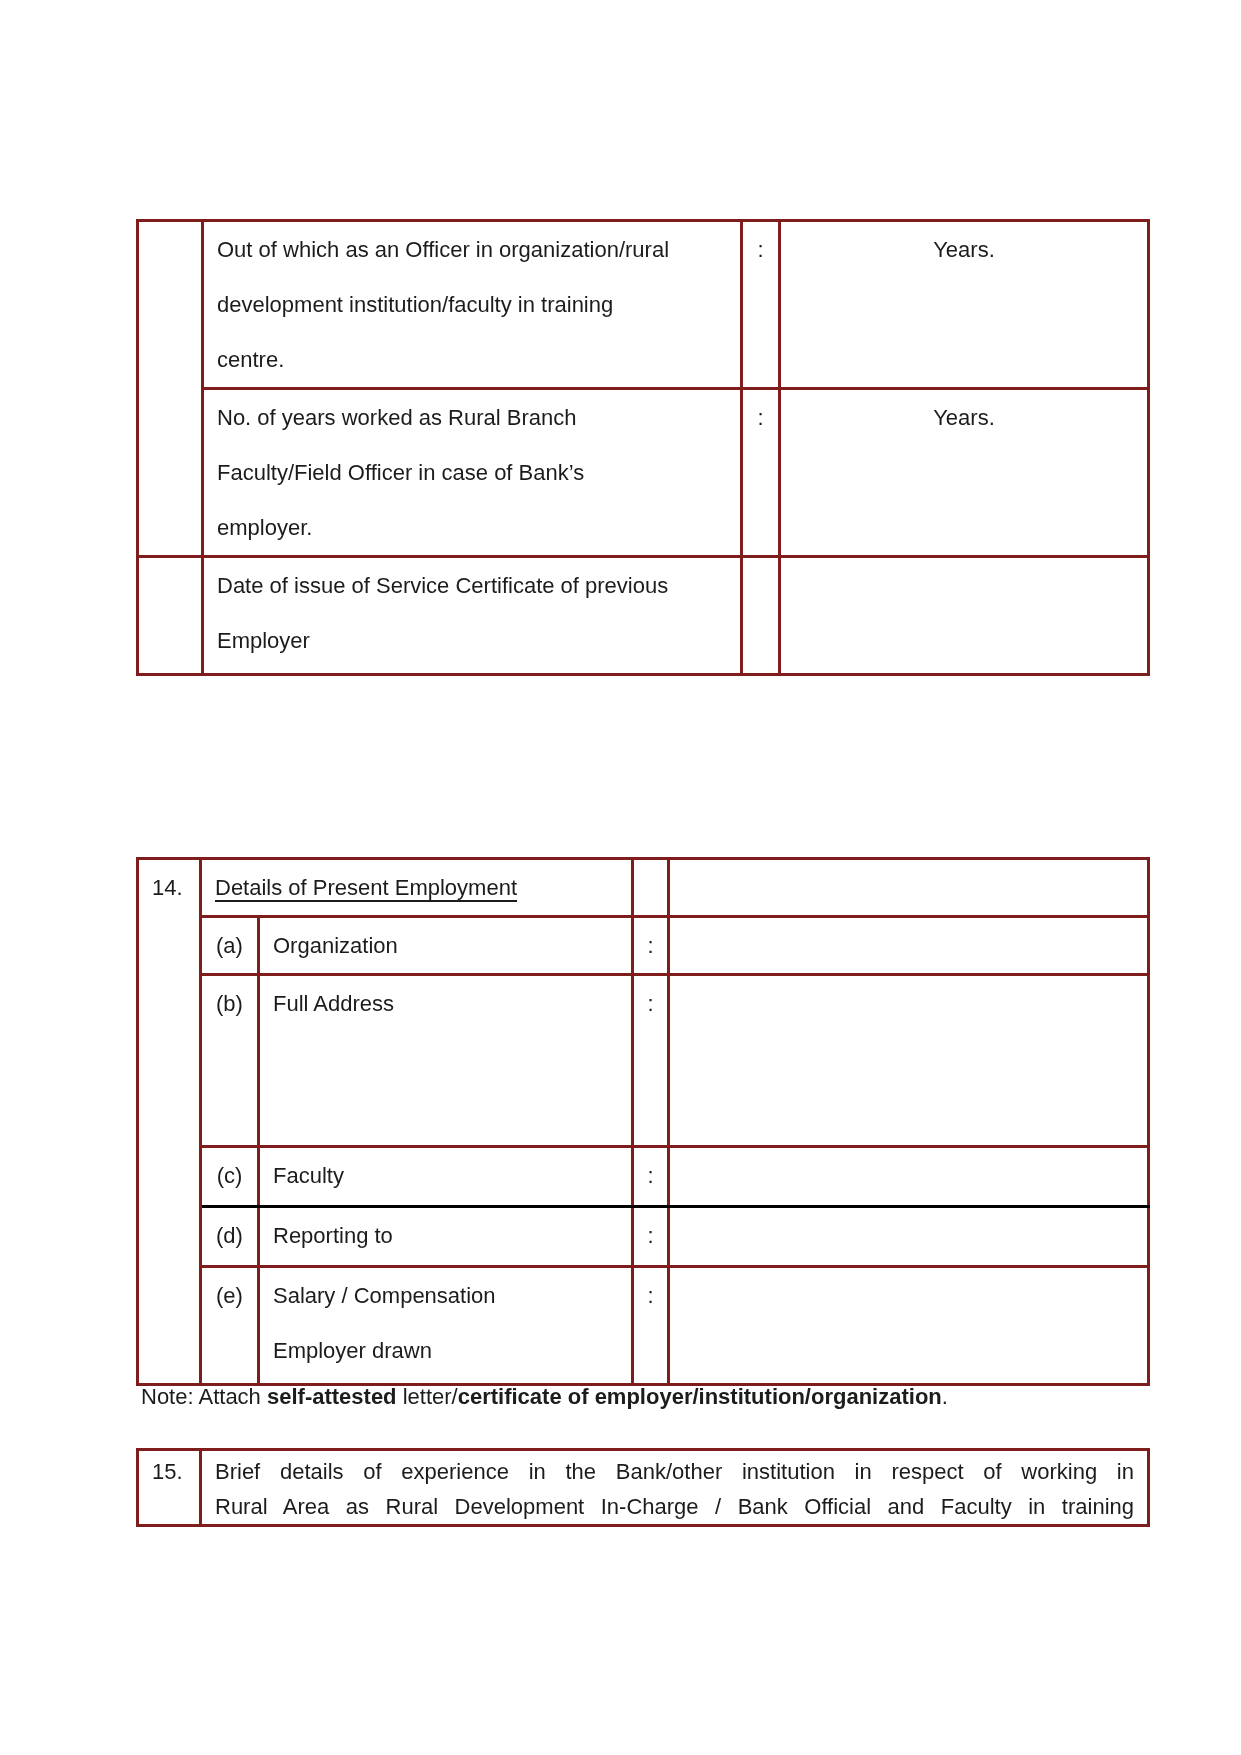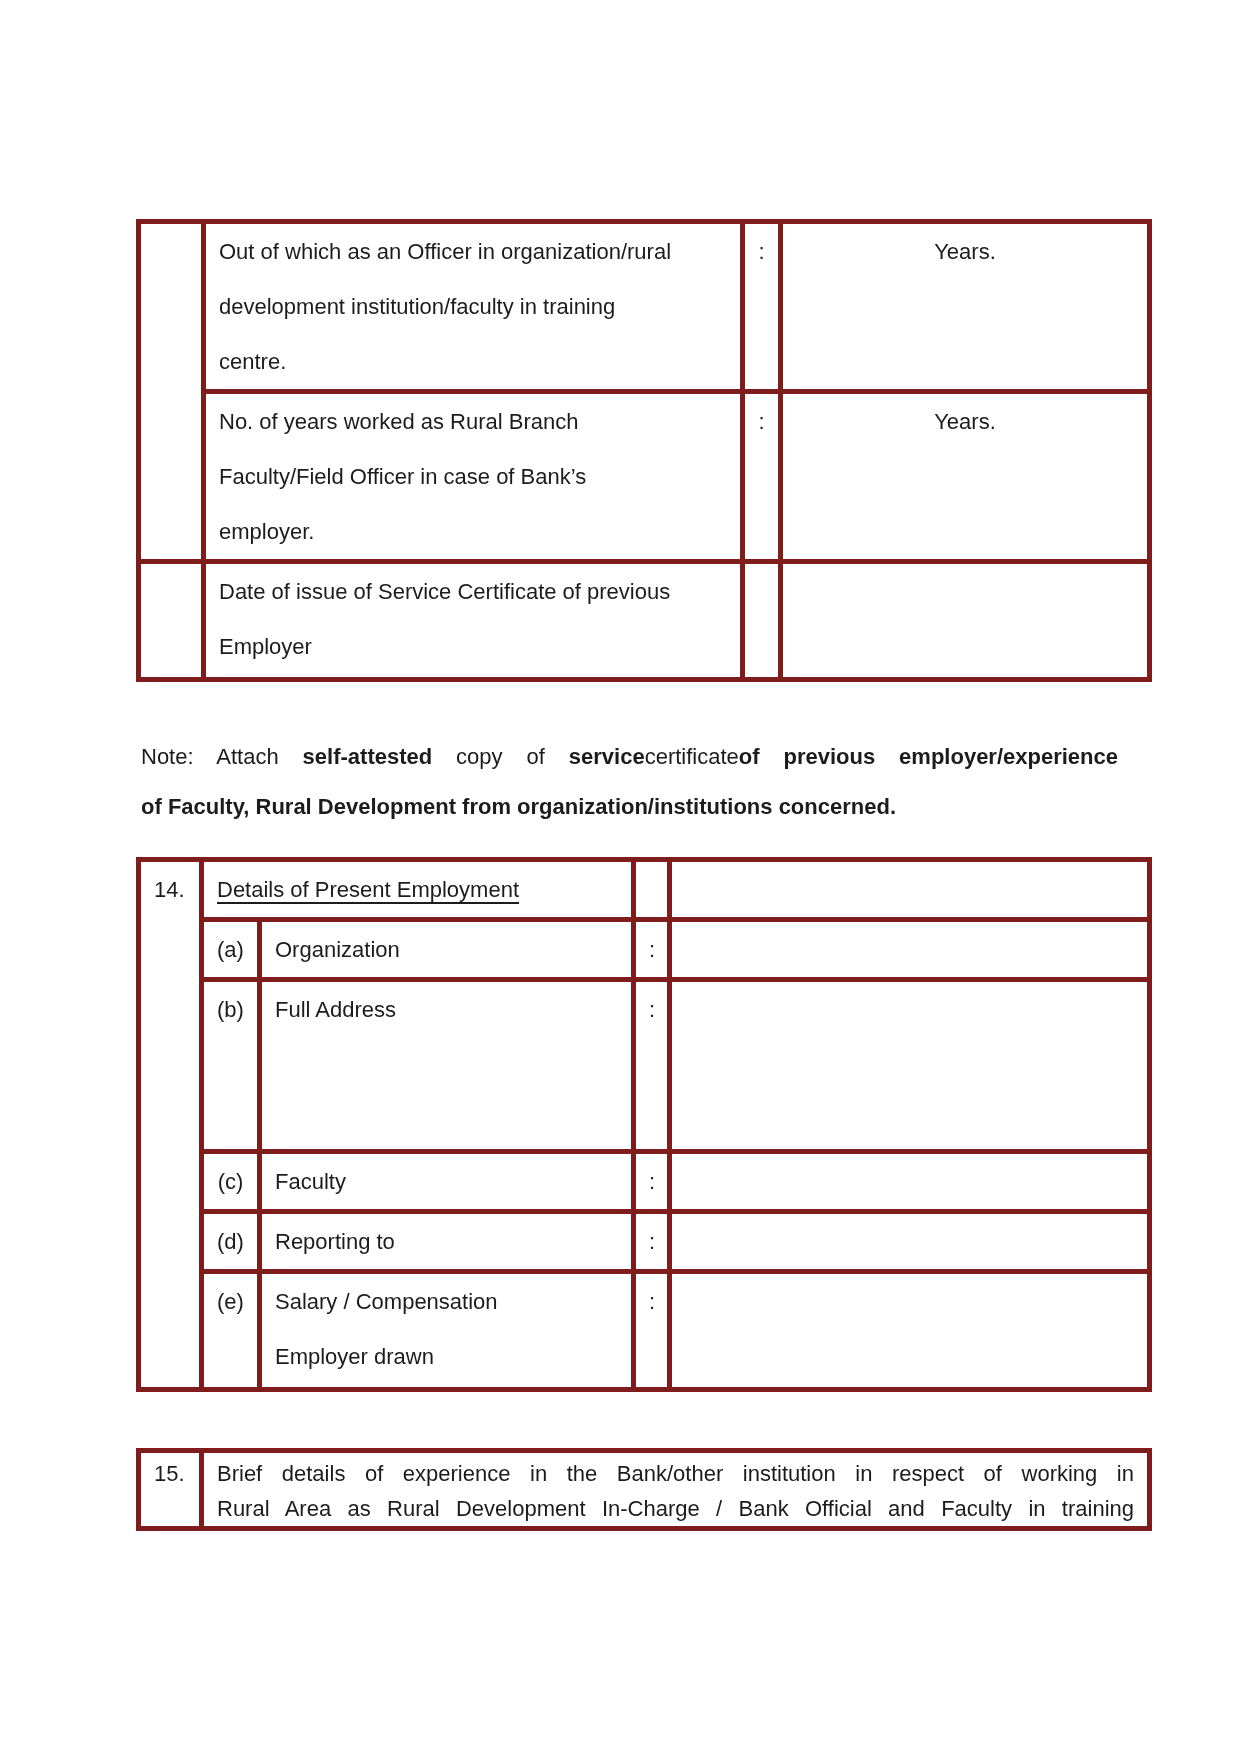--- a/index.html
+++ b/index.html
@@ -7,21 +7,21 @@
   body { font-family:"Liberation Sans", sans-serif; }
   .page {
     position:relative; width:1241px; height:1755px;
     background:#ffffff; color:#1c1c1c; overflow:hidden;
   }
   table.form-table {
     position:absolute; border-collapse:collapse; table-layout:fixed;
     background:#ffffff;
   }
   .form-table td {
-    border:5px solid #7f1d1d;
+    border:3px solid #7f1d1d;
     vertical-align:top; overflow:hidden;
     font-size:22px; line-height:55px; color:#1c1c1c;
     padding:0 13px;
   }
   
   #tbl-experience { left:136px; top:219px; width:1011px; }
   
   #tbl-present-employment { left:136px; top:857px; width:1011px; }
   
   #tbl-brief-details { left:136px; top:1448px; width:1011px; }
@@ -89,24 +89,20 @@
       <td class="gray-right">
         <div>Date of issue of Service Certificate of previous</div>
         <div>Employer</div>
       </td>
       <td class="cell-colon cell-colon-gray-left"></td>
       <td class="cell-value"></td>
     </tr>
   </tbody>
     </table>
 
-  <div id="note-service" class="note">
-    <div class="note-line-justified"><span>Note: Attach </span><b>self-attested</b><span> copy of </span><b>service</b><span>certificate</span><b>of previous employer/experience</b></div>
-    <div><b>of Faculty, Rural Development from organization/institutions concerned.</b></div>
-  </div>
 
   <table id="tbl-present-employment" class="form-table">
     <colgroup>
       <col style="width:63px">
         <col style="width:58px">
         <col style="width:374px">
         <col style="width:36px">
         <col style="width:480px">
     </colgroup>
     <tbody>
@@ -145,20 +141,21 @@
       <td class="gray-right">
         <div>Salary / Compensation</div>
         <div>Employer drawn</div>
       </td>
       <td class="cell-colon cell-colon-gray-left">:</td>
       <td></td>
     </tr>
   </tbody>
     </table>
 
+  <div id="note-employer" class="note"><span>Note: Attach </span><b>self-attested</b><span> letter/</span><b>certificate of employer/institution/organization</b><span>.</span></div>
 
   <table id="tbl-brief-details" class="form-table">
     <colgroup>
       <col style="width:63px">
         <col style="width:948px">
     </colgroup>
     <tbody>
         <tr style="height:56px">
       <td class="cell-number">15.</td>
       <td>

